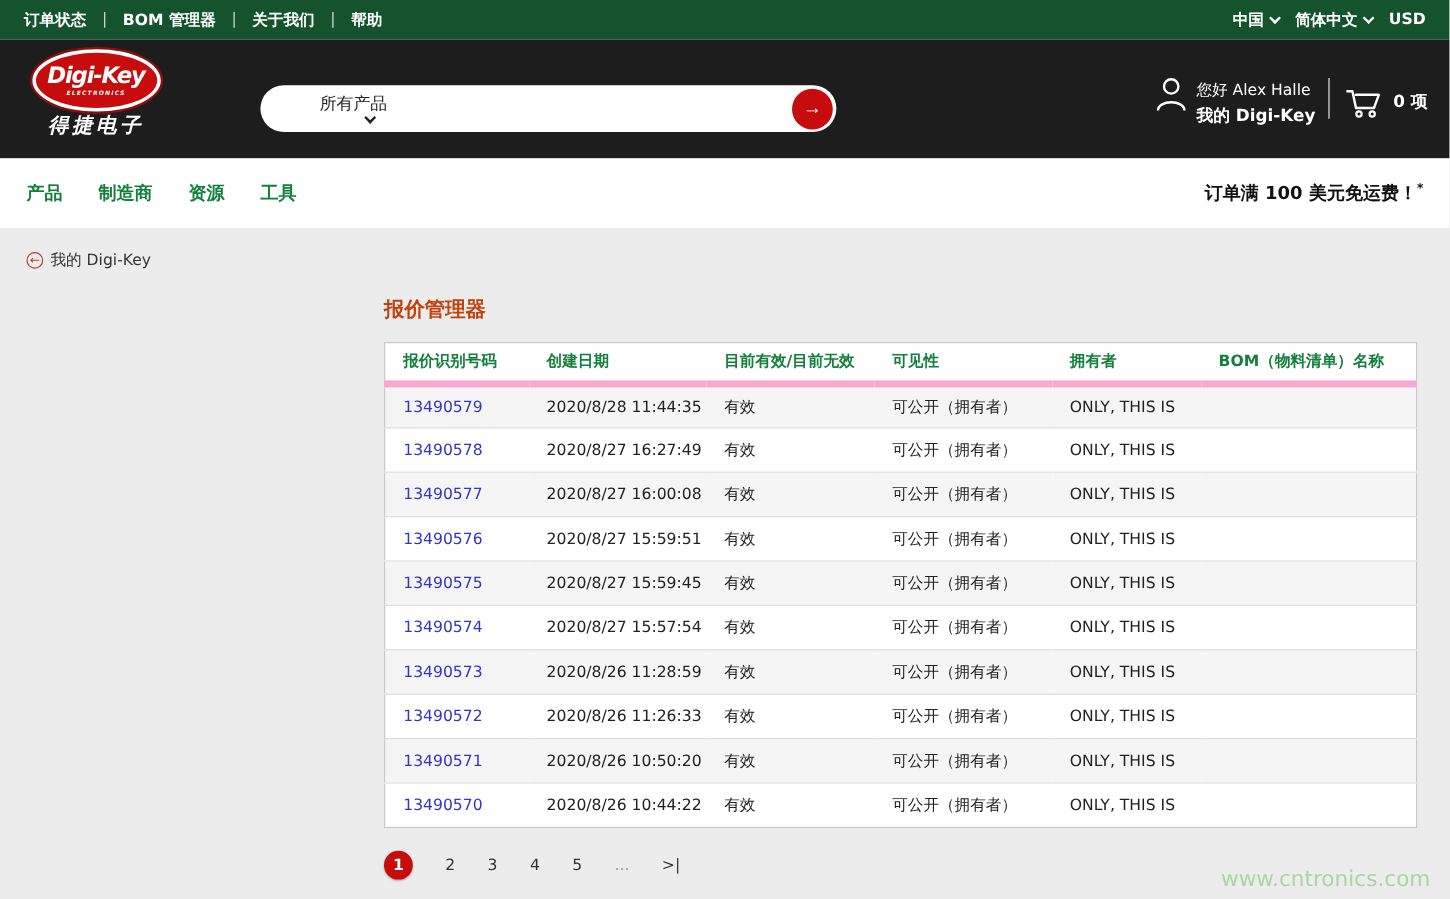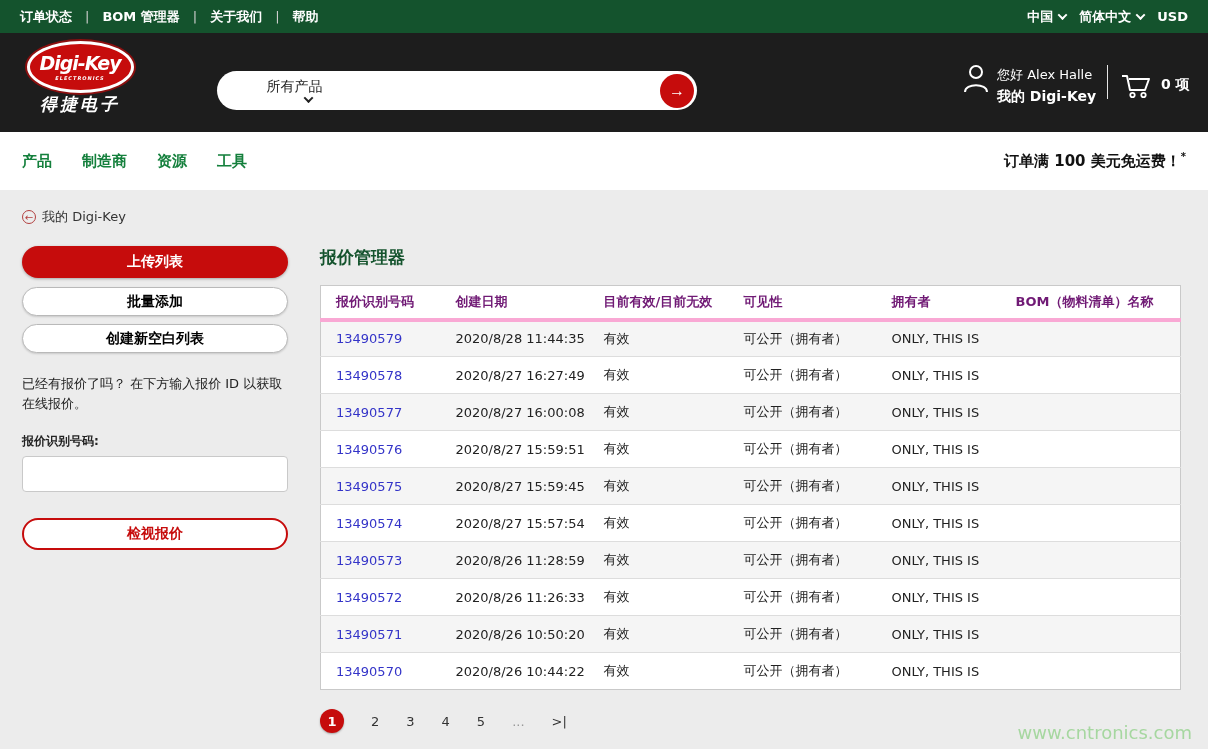--- a/index.html
+++ b/index.html
@@ -67,28 +67,28 @@
   .btn-white { background:#fff; color:#000; border:1px solid #b9b9b9; border-radius:15px; height:29px;
                font-size:14px; box-shadow:0 1px 2px rgba(0,0,0,.15); margin-bottom:8px; }
   .hint { margin-top:21px; font-size:13px; color:#222; line-height:1.55; }
   .fld-label { margin-top:19px; font-size:12px; font-weight:bold; color:#222; }
   .quote-input { margin-top:6px; width:100%; height:36px; border:1px solid #c9c9c9; border-radius:4px;
                  background:#fff; font-size:14px; padding:0 10px; outline:none; }
   .btn-outline { margin-top:26px; background:#fff; color:#c60c0c; border:2px solid #c60c0c; border-radius:17px;
                  height:32px; font-size:14px; }
 
   .main { position:absolute; left:320px; top:56px; width:861px; }
-  .page-title { font-size:17px; font-weight:bold; color:#14532d; }
+  .page-title { font-size:17px; font-weight:bold; color:#c2410c; }
   .quote-table { margin-top:16px; width:861px; border-collapse:collapse; table-layout:fixed;
                  background:#fff; border:1px solid #c9c9c9; }
   .quote-table col:nth-child(1){width:120px;} .quote-table col:nth-child(2){width:148px;}
   .quote-table col:nth-child(3){width:140px;} .quote-table col:nth-child(4){width:148px;}
   .quote-table col:nth-child(5){width:124px;}
-  .quote-table th { height:34px; text-align:left; padding-left:15px; font-size:13px; color:#701a75;
-                    border-bottom:4px solid #f9a8d4; font-weight:bold; white-space:nowrap; overflow:hidden; }
+  .quote-table th { height:34px; text-align:left; padding-left:15px; font-size:13px; color:#15803d;
+                    border-bottom:6px solid #f9a8d4; font-weight:bold; white-space:nowrap; overflow:hidden; }
   .quote-table td { height:37px; padding-left:15px; font-size:13px; color:#222; border-top:1px solid #ddd;
                     white-space:nowrap; overflow:hidden; }
   .quote-table tr.odd td { background:#f5f5f5; }
   .quote-table tr.even td { background:#fff; }
   .quote-table td a { color:#3434c8; }
 
   .pagination { margin-top:19px; display:flex; align-items:center; gap:27px; font-size:13px; color:#333; }
   .page-current { width:24px; height:24px; border-radius:50%; background:#c60c0c; color:#fff; font-weight:bold;
                   display:flex; align-items:center; justify-content:center; box-shadow:0 1px 2px rgba(0,0,0,.3); }
   .page-ellipsis { color:#999; }
@@ -171,29 +171,20 @@
     <span>订单满 100 美元免运费！</span><sup>*</sup>
   </div>
 </div>
 
 <div class="content">
   <a class="breadcrumb">
     <span class="back-icon">←</span>
     <span>我的 Digi-Key</span>
   </a>
 
-  <aside class="sidebar">
-    <button class="btn btn-red">上传列表</button>
-    <button class="btn btn-white">批量添加</button>
-    <button class="btn btn-white">创建新空白列表</button>
-    <p class="hint">已经有报价了吗？ 在下方输入报价 ID 以获取在线报价。</p>
-    <div class="fld-label">报价识别号码:</div>
-    <input class="quote-input" type="text" value="" style="">
-    <button class="btn btn-outline">检视报价</button>
-  </aside>
 
   <main class="main">
     <h1 class="page-title">报价管理器</h1>
 
     <table class="quote-table">
       <colgroup>
           <col>
           <col>
           <col>
           <col>

